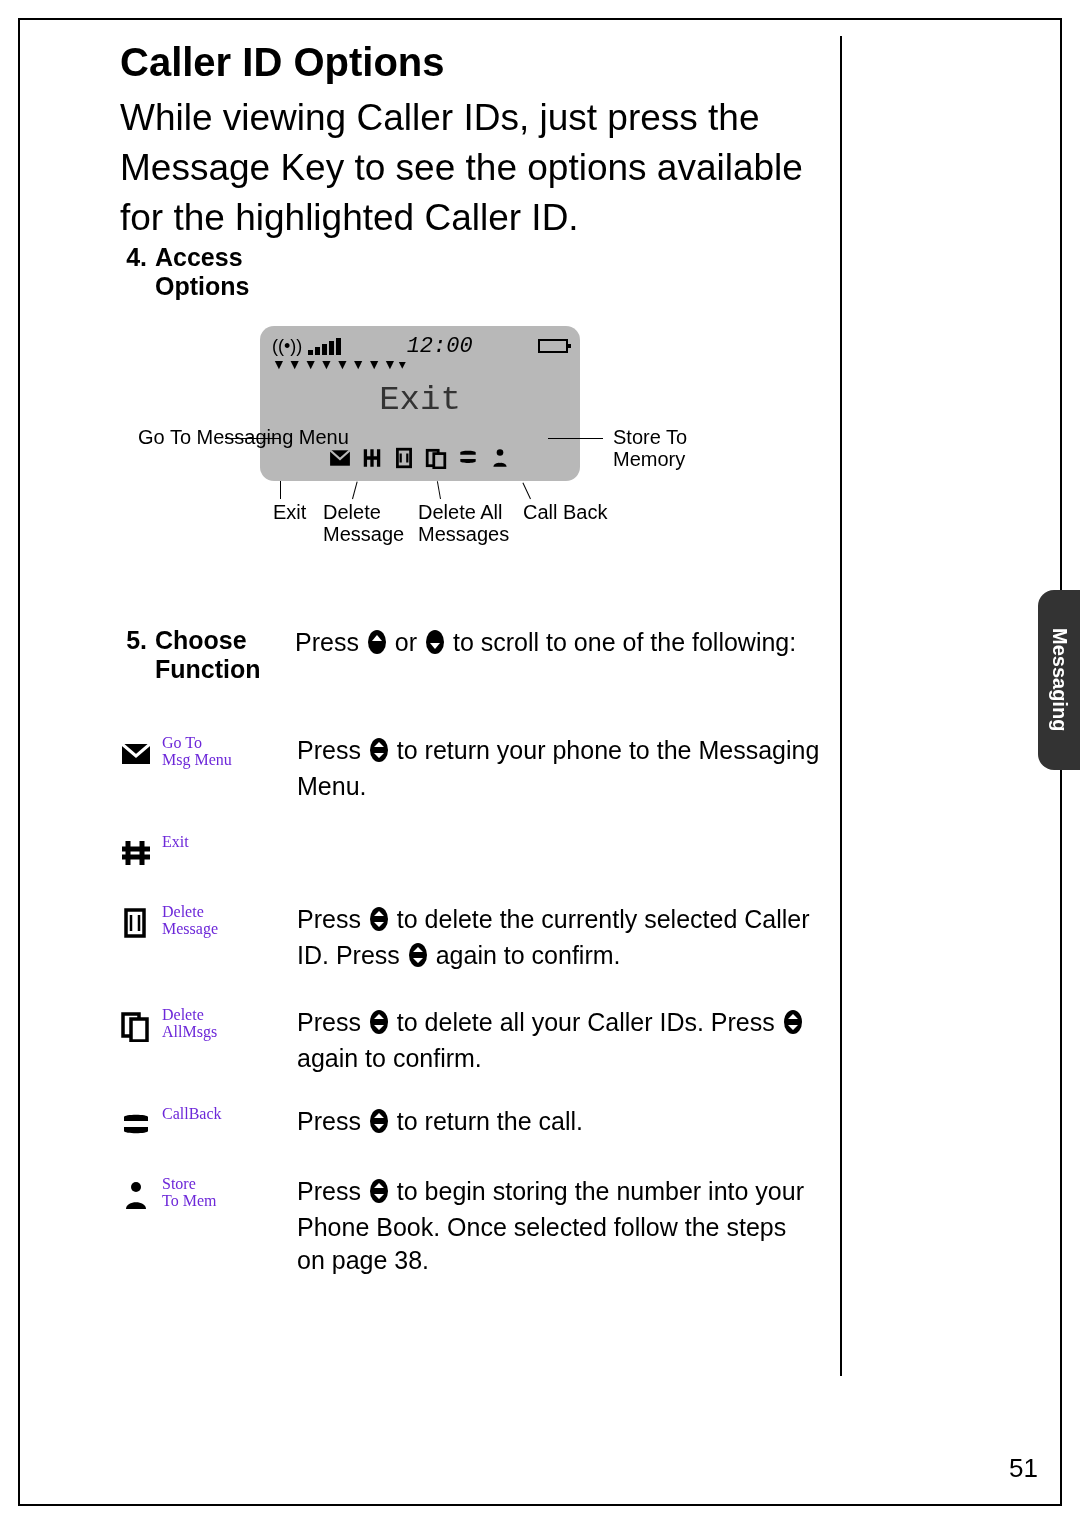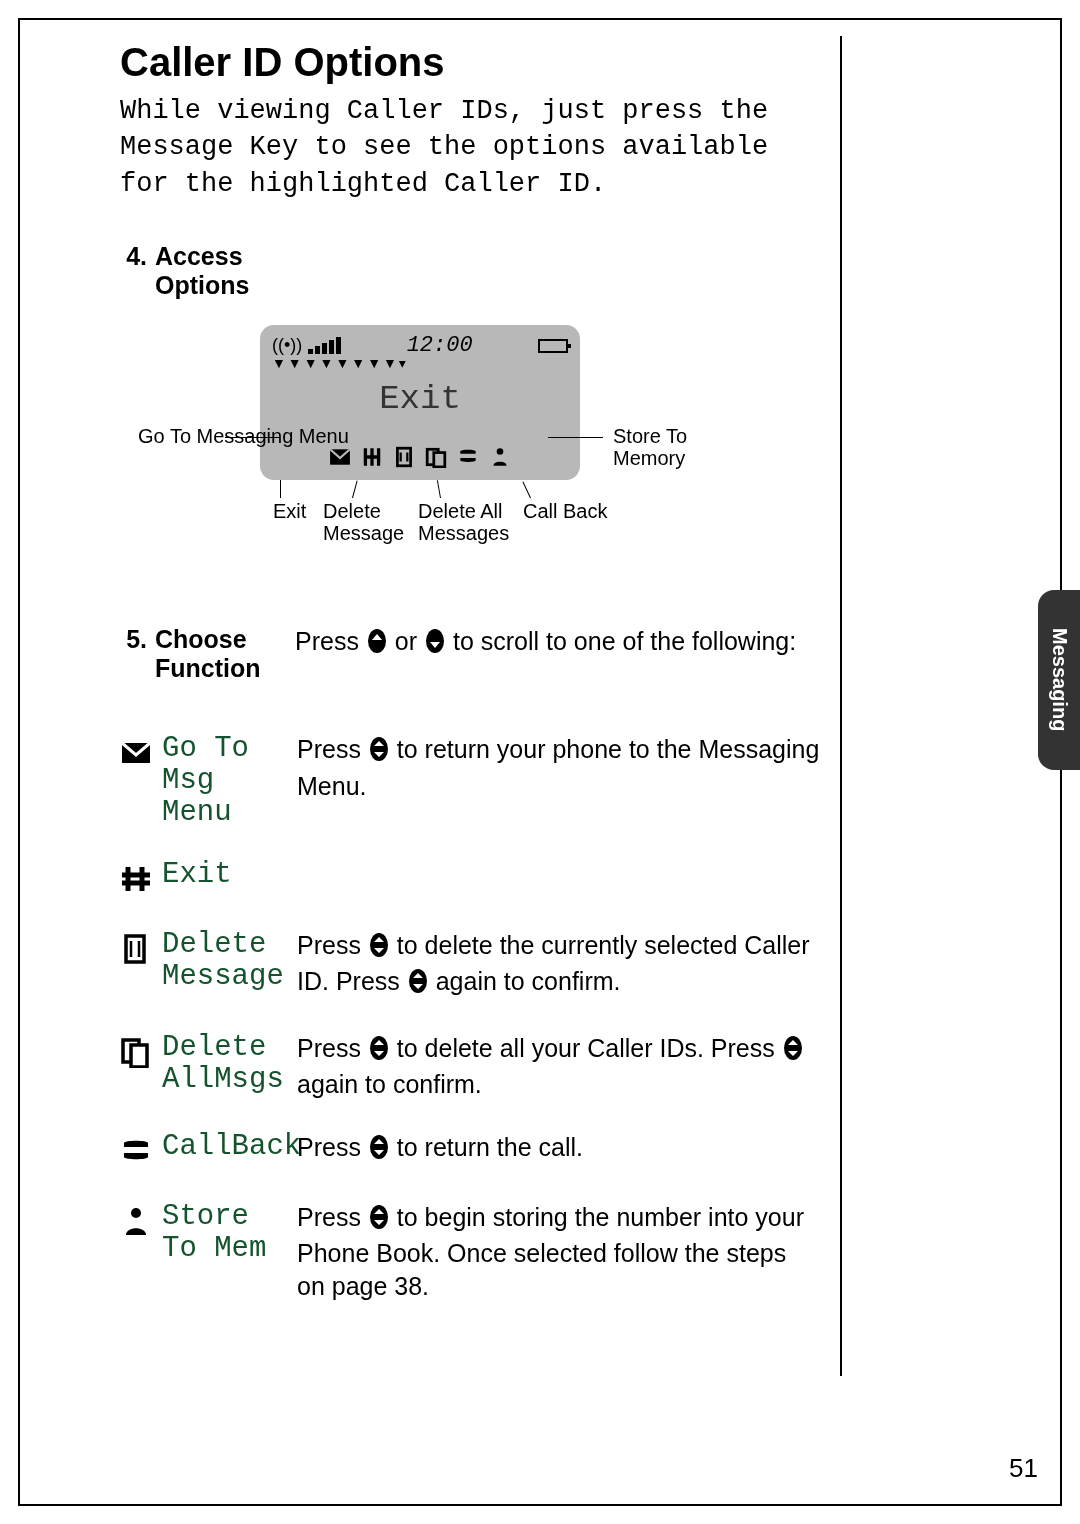--- a/index.html
+++ b/index.html
@@ -1,31 +1,31 @@
 <!DOCTYPE html>
 <html><head>
 <meta charset="utf-8">
 <style>
   * { margin: 0; padding: 0; box-sizing: border-box; }
   body { width: 1080px; height: 1524px; background: #fff; font-family: Arial, Helvetica, sans-serif; position: relative; }
   .page-frame { position: absolute; top: 18px; left: 18px; right: 18px; bottom: 18px; border: 2px solid #000; }
   .content { position: absolute; top: 40px; left: 120px; width: 700px; }
   .title { font-size: 40px; font-weight: bold; font-family: Arial, sans-serif; margin-bottom: 8px; }
-  .intro { font-family: Liberation Mono, monospace; font-size: 27px; line-height: 1.35; margin-bottom: 40px; }
+  .intro { font-family: Liberation Sans, sans-serif; font-size: 37px; line-height: 1.35; }
   .vdiv { position: absolute; top: 36px; left: 840px; width: 2px; height: 1340px; background: #000; }
 
   .step-row { display: flex; margin-bottom: 25px; }
   .step-num { width: 35px; font-family: Arial, sans-serif; font-size: 25px; font-weight: bold; text-align: right; padding-right: 8px; }
   .step-label { width: 140px; font-family: Arial, sans-serif; font-size: 25px; font-weight: bold; }
   .step-body { flex: 1; font-family: Arial, sans-serif; font-size: 25px; line-height: 1.3; }
 
   .func-row { display: flex; margin-bottom: 30px; align-items: flex-start; }
   .func-icon { width: 42px; padding-top: 4px; }
   .func-icon svg { width: 32px; height: 32px; }
-  .func-label { width: 135px; font-family: Liberation Mono, monospace; font-size: 29px; color: #14532d; line-height: 1.1; }
+  .func-label { width: 135px; font-family: Liberation Serif, serif; font-size: 16px; color: #6d28d9; line-height: 1.1; }
   .func-body { flex: 1; font-family: Arial, sans-serif; font-size: 25px; line-height: 1.3; }
 
   .inline-icon { display: inline-block; vertical-align: -4px; }
   .nv-icon { width: 22px; height: 26px; }
 
   
   .diagram { position: relative; width: 560px; height: 260px; margin: 20px 0 40px 10px; }
   .screen { position: absolute; left: 130px; top: 0; width: 320px; height: 155px; background: #b8b8b8; border-radius: 14px; }
   .screen-top { position: absolute; top: 8px; left: 12px; right: 12px; display: flex; justify-content: space-between; align-items: center; color:#000; font-size:18px; }
   .sig { display:flex; gap:2px; align-items:flex-end; }

